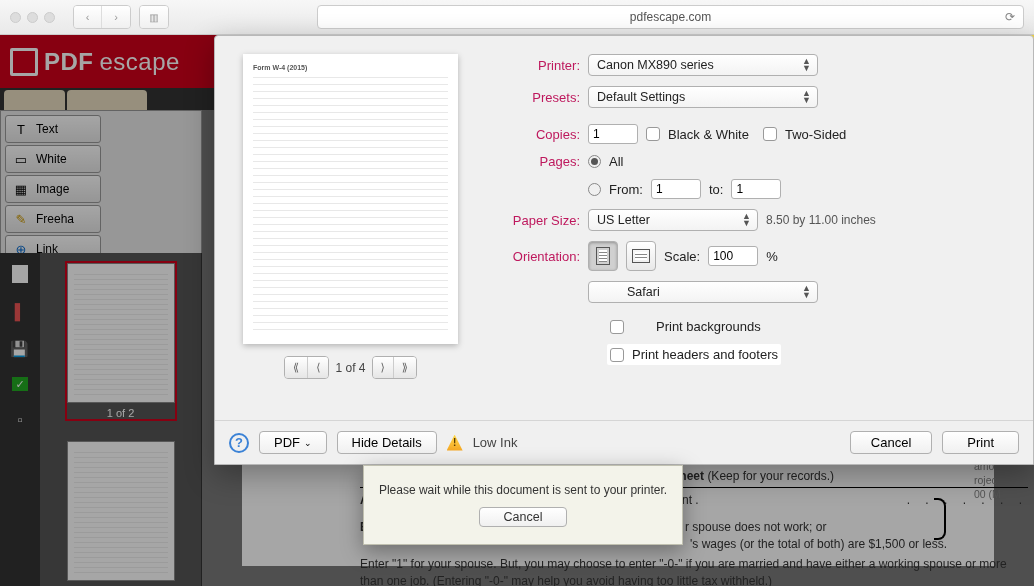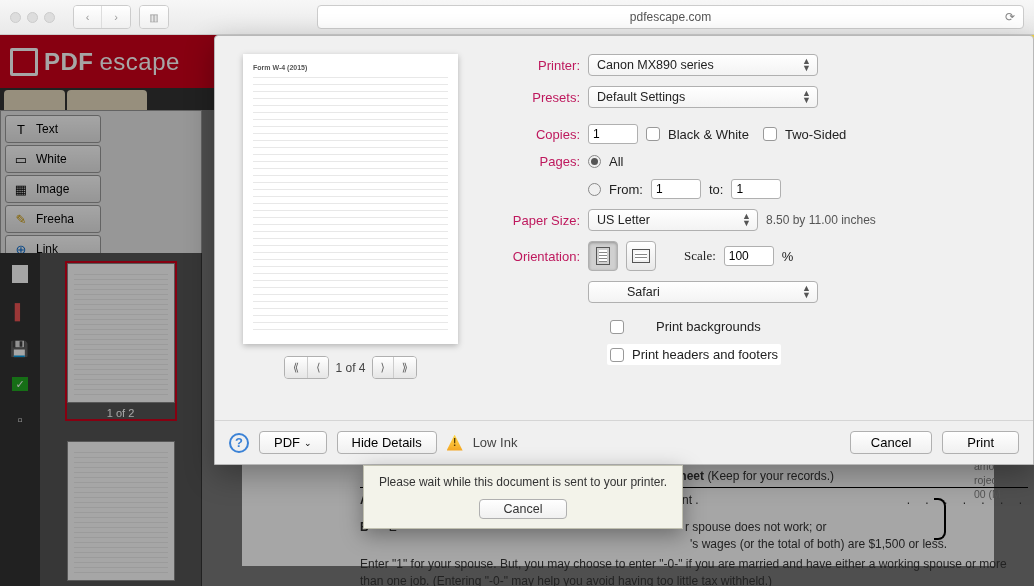--- a/index.html
+++ b/index.html
@@ -67,21 +67,21 @@
 .orient-ico.land{width:18px;height:14px;}
 .orient-ico::after{content:'';position:absolute;inset:2px;background:repeating-linear-gradient(#fff,#fff 2px,#888 2px,#888 3px);}
 .highlight { background:#fff; padding:3px; border-radius:2px;}
 .dlg-footer { border-top:1px solid #d5d5d5; padding:10px 14px; display:flex; align-items:center; gap:10px;}
 .help-ico{width:20px;height:20px;border:2px solid #3b82d6;border-radius:50%;color:#3b82d6;display:flex;align-items:center;justify-content:center;font-size:13px;font-weight:bold;}
 .mac-btn { padding:3px 14px; border:1px solid #b0b0b0; border-radius:4px; background:linear-gradient(#fff,#f0f0f0); font-size:13px; display:flex; align-items:center; gap:4px;}
 .warn{width:16px;height:16px;background:linear-gradient(#ffd94a,#f5a623);clip-path:polygon(50% 0,100% 100%,0 100%);display:flex;align-items:center;justify-content:center;font-size:10px;font-weight:bold;color:#5a3b00;}
 .spacer{flex:1;}
 
 
-.sending { position:absolute; left:363px; top:465px; width:320px; height:64px; background:#f3f3ea; border:1px solid #c0c0b0; box-shadow:0 6px 20px rgba(0,0,0,0.35); z-index:60; display:flex; flex-direction:column; align-items:center; justify-content:center; gap:10px; font-size:12px; color:#333;}
+.sending { position:absolute; left:363px; top:465px; width:320px; height:80px; background:#f3f3ea; border:1px solid #c0c0b0; box-shadow:0 6px 20px rgba(0,0,0,0.35); z-index:60; display:flex; flex-direction:column; align-items:center; justify-content:center; gap:10px; font-size:12px; color:#333;}
 .sending .mac-btn{padding:2px 24px;font-size:12.5px;}
 
 
 .bg-text{position:absolute; right:0; top:165px; width:60px; font-size:10.5px; line-height:14px; color:#555; overflow:hidden; white-space:pre; pointer-events:none; z-index:45;}
 .bg-worksheet{position:absolute; left:360px; right:6px; top:468px; font-size:12px; color:#222; z-index:40; line-height:17px;}
 .bg-worksheet b{font-weight:bold;}
 .bracket{position:absolute;right:88px;top:498px;height:42px;width:12px;border:2px solid #000;border-left:none;border-radius:0 8px 8px 0;z-index:40;}
 </style>
 </head>
 <body>
@@ -272,21 +272,21 @@
         <span style="font-size:12px;color:#555;">8.50 by 11.00 inches</span>
       </div>
       <div class="row">
         <span class="lbl">Orientation:</span>
         <div class="orient-btn sel-o">
             <div class="orient-ico"></div>
           </div>
         <div class="orient-btn">
             <div class="orient-ico land"></div>
           </div>
-        <span style="margin-left:20px;font-family:Liberation Serif, serif;">Scale:</span>
+        <span style="">Scale:</span>
         <input class="num-in" value="100" style="">
         <span>%</span>
       </div>
       <div class="row" style="margin-left:100px;">
         <div class="sel" style="max-width:230px;padding-left:38px;">
             <span>Safari</span>
             <span class="arr">▲<br>▼</span>
           </div>
       </div>
       <div class="row" style="margin-left:122px;margin-top:6px;gap:32px;">

